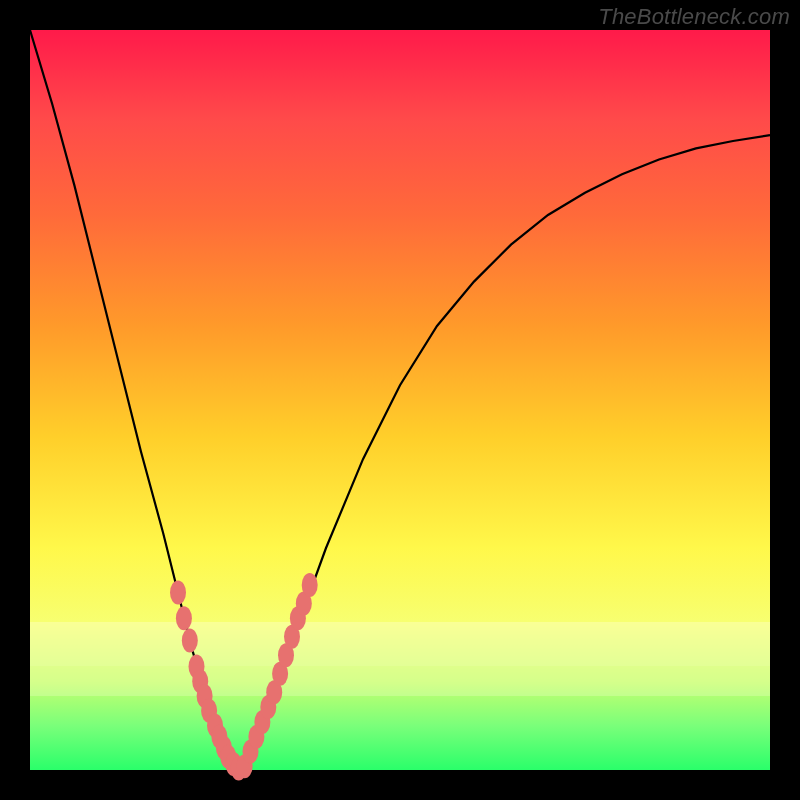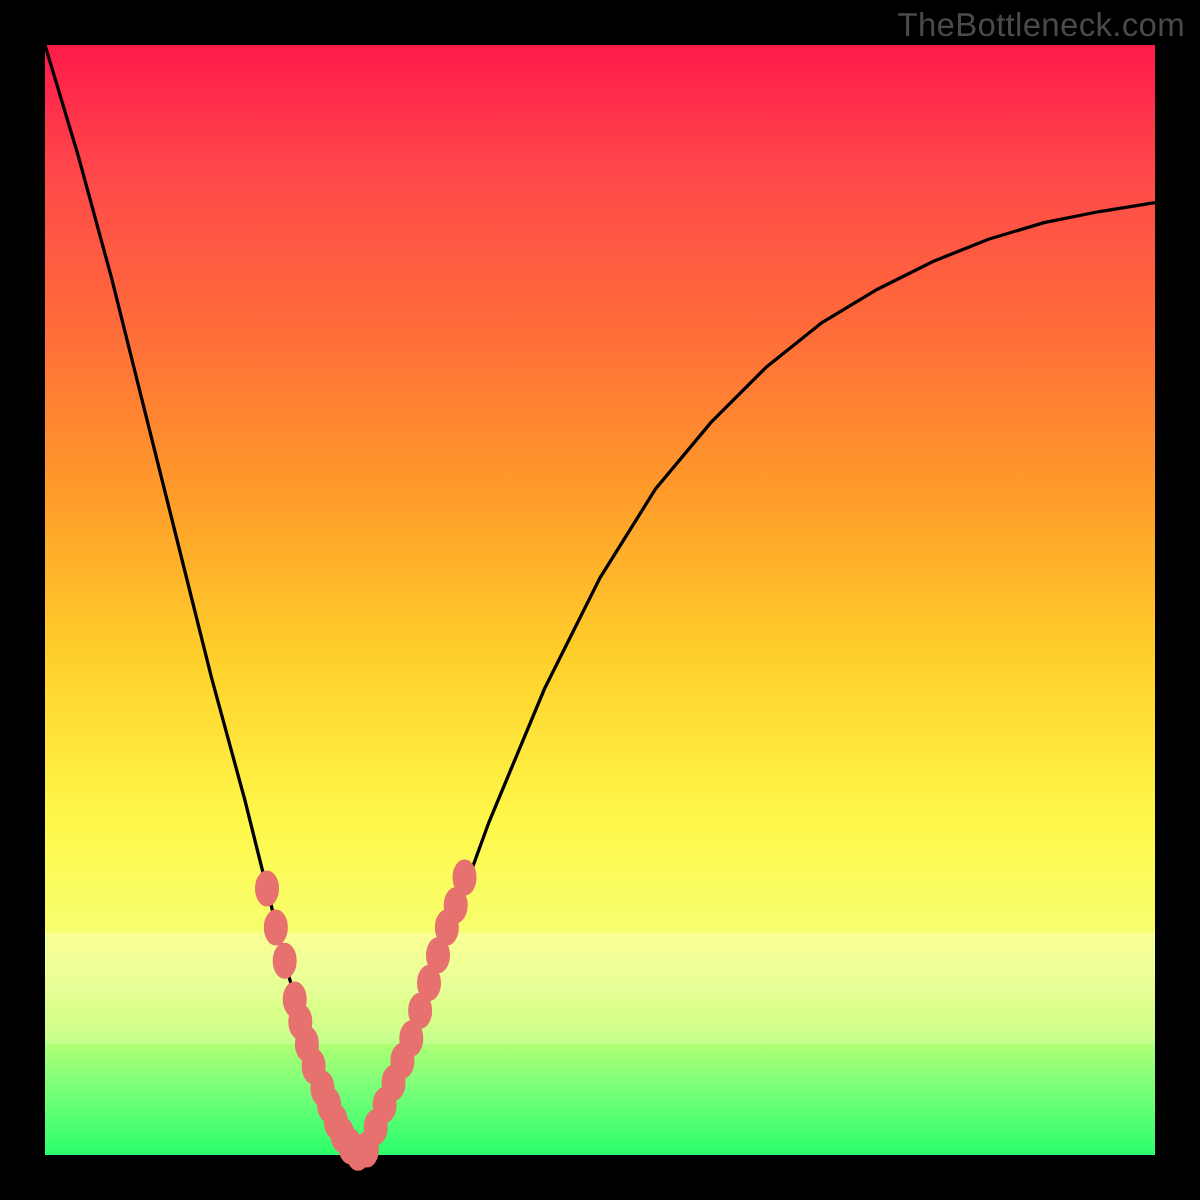--- a/index.html
+++ b/index.html
@@ -9,20 +9,21 @@
     height: 800px;
     overflow: hidden;
     background: #000;
     font-family: Arial, Helvetica, sans-serif;
   }
   .frame {
     position: relative;
     width: 800px;
     height: 800px;
     background: #000;
+    font-style: italic;
   }
   .plot-area {
     position: absolute;
     left: 30px;
     top: 30px;
     width: 740px;
     height: 740px;
     background: linear-gradient(to bottom,
       #ff1a4a 0%,
       #ff4a4a 12%,

